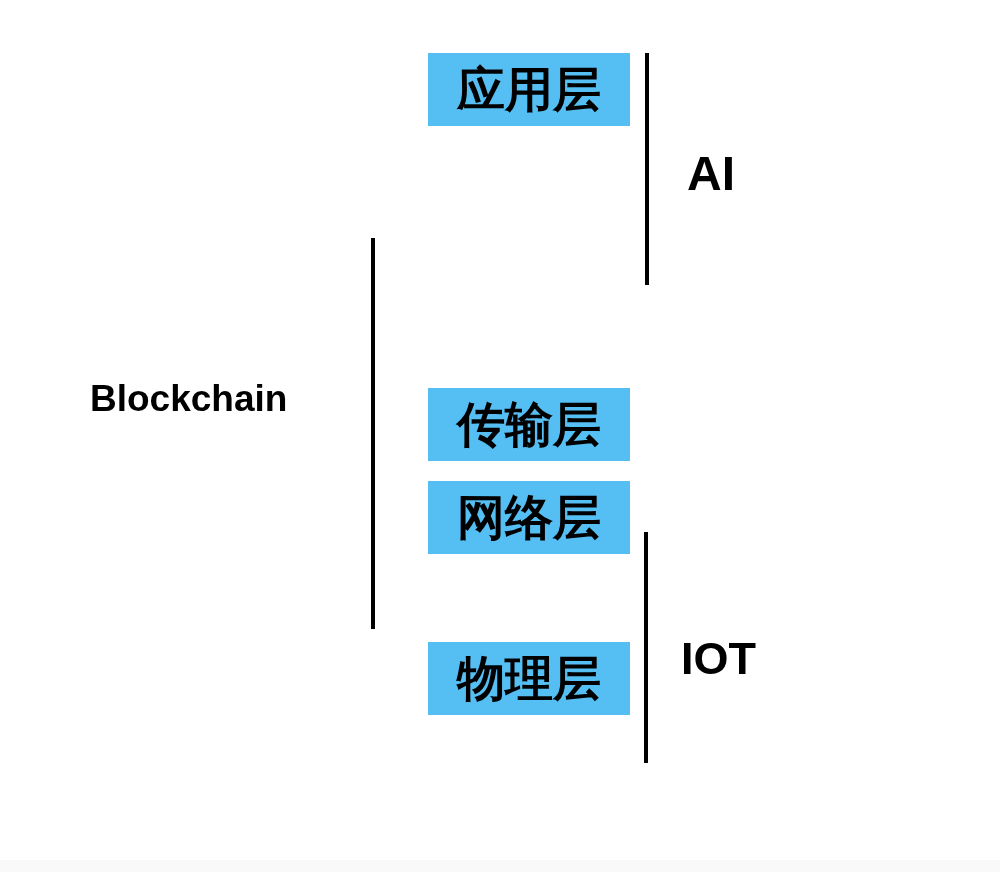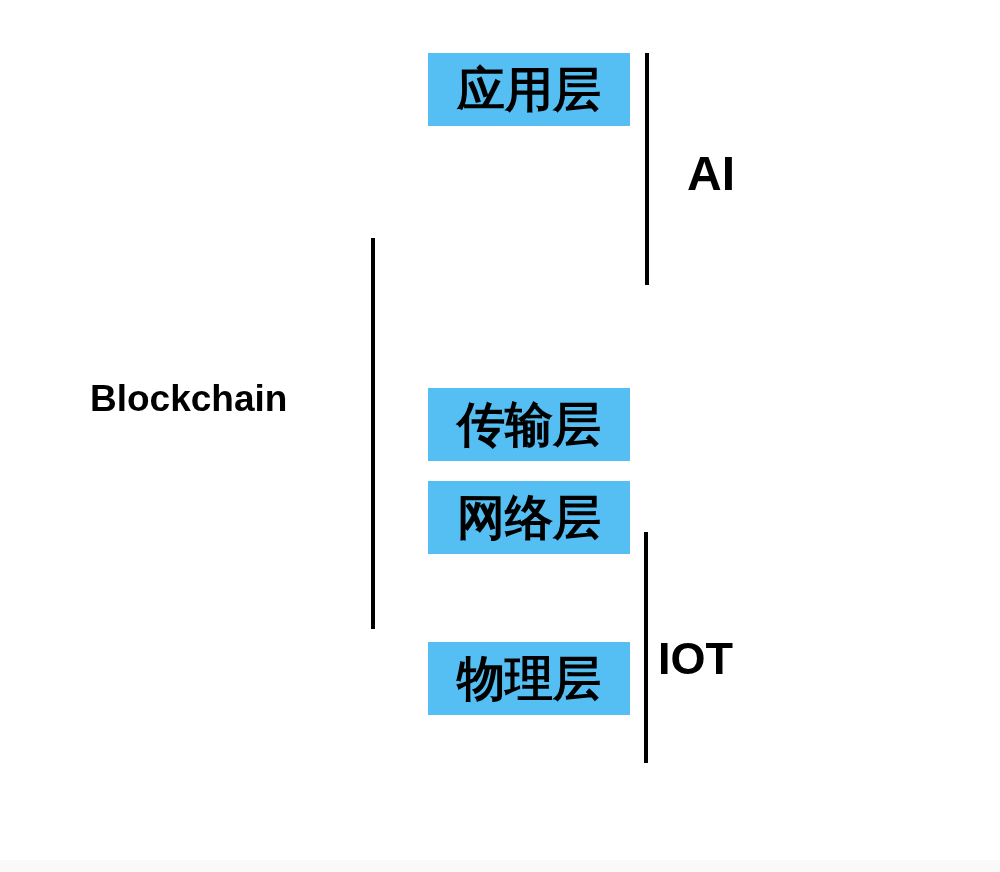--- a/index.html
+++ b/index.html
@@ -51,21 +51,21 @@
   .annotation {
     position: absolute;
     color: #000000;
     font-weight: bold;
     line-height: 1;
     white-space: nowrap;
     text-align: center;
   }
   .ai-label         { left: 687px; top: 150px; font-size: 48px; }
   .blockchain-label { left: 90px;  top: 380px; font-size: 37px; }
-  .iot-label        { left: 658px; top: 636px; font-size: 45px; }
+  .iot-label        { left: 681px; top: 636px; font-size: 45px; }
   
   .bottom-strip {
     position: absolute;
     left: 0;
     top: 860px;
     width: 1000px;
     height: 12px;
     background: #f9f9f9;
   }
 </style>

